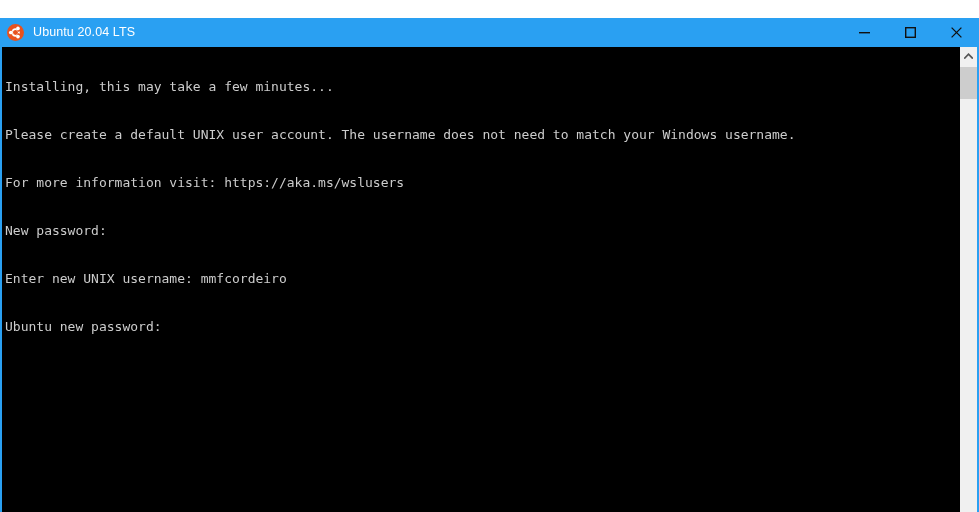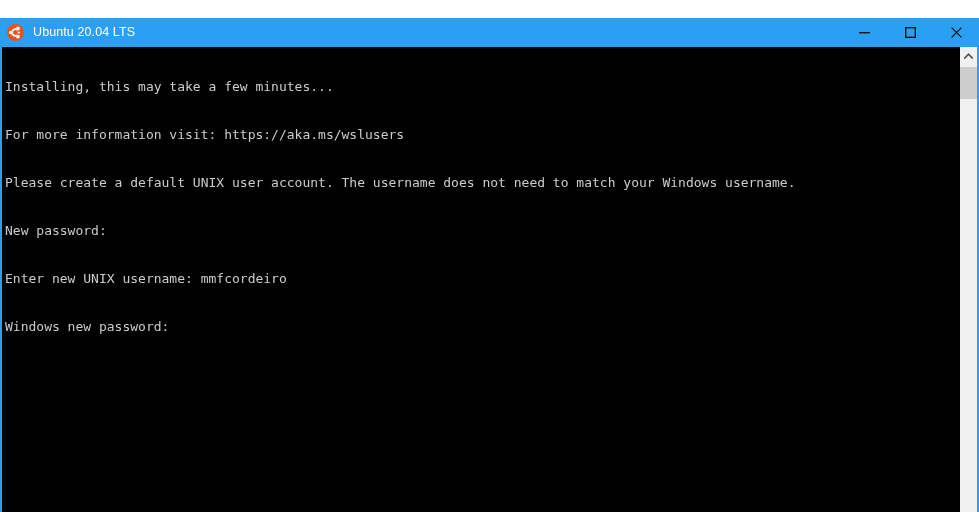--- a/index.html
+++ b/index.html
@@ -198,25 +198,25 @@
           </svg>
         </span>
       </div>
 
     </div>
   </div>
 
   <div id="terminal" style="background: rgb(0, 0, 0);">
     <div id="screen" style="color: rgb(204, 204, 204); font-size: 13px; line-height: 16px;">
       <div class="tline">Installing, this may take a few minutes...</div>
+      <div class="tline">Please create a default UNIX user account. The username does not need to match your Windows username.</div>
       <div class="tline">For more information visit: https://aka.ms/wslusers</div>
-      <div class="tline">Please create a default UNIX user account. The username does not need to match your Windows username.</div>
       <div class="tline">New password:</div>
       <div class="tline">Enter new UNIX username: mmfcordeiro</div>
-      <div class="tline">Windows new password:</div>
+      <div class="tline">Ubuntu new password:</div>
     </div>
   </div>
 
   <div id="scrollbar">
 
     <div class="sb-btn" id="sb-up">
       <span>
         <svg width="9" height="6" viewBox="0 0 9 6">
           <path d="M0.8 5 L4.5 1.2 L8.2 5" stroke="#555555" stroke-width="1.7" fill="none" stroke-linecap="square"></path>
         </svg>

